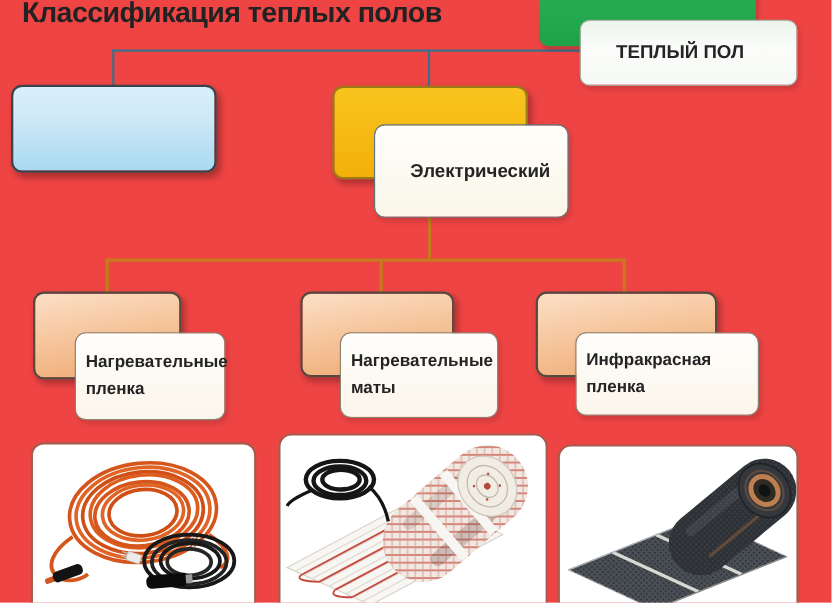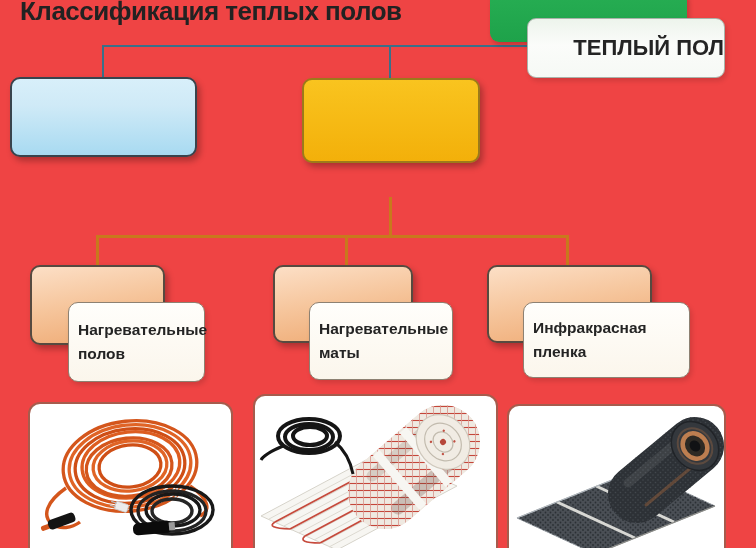--- a/index.html
+++ b/index.html
@@ -14,21 +14,21 @@
   }
   .line{position:absolute;z-index:1;}
   .teal{background:#3a7089;}
   .orange{background:#c8791d;}
   .node{position:absolute;border-radius:10px;box-sizing:border-box;}
   .colorbox{z-index:2;box-shadow:3px 4px 6px rgba(0,0,0,0.28);}
   .labelbox{
     z-index:3;display:flex;align-items:center;color:#242424;
     box-shadow:2px 3px 5px rgba(0,0,0,0.13);
   }
-  .center-label{justify-content:flex-end;font-size:22px;font-weight:600;}
+  .center-label{justify-content:flex-start;font-size:17px;font-weight:600;padding-left:32px;}
   .left-label{
     justify-content:flex-start;padding-left:9px;padding-right:4px;
     font-size:15.5px;font-weight:600;line-height:1.55;
   }
   .green-root{
     left:490px;top:-10px;width:197px;height:52px;border-radius:9px;
     background:linear-gradient(180deg,#27ae53,#1ea24a);z-index:2;
     box-shadow:2px 3px 5px rgba(0,0,0,0.2);
   }
   .root-white{
@@ -84,27 +84,30 @@
   <div class="line orange" style="left:566px;top:235px;width:3px;height:31px;"></div>
 
   <div class="node green-root"></div>
   <div class="node labelbox center-label root-white">
     <span>ТЕПЛЫЙ ПОЛ</span>
   </div>
 
   <div class="node colorbox blue-box"></div>
 
   <div class="node colorbox yellow-box"></div>
+  <div class="node labelbox center-label electric-white">
+    <span>Электрический</span>
+  </div>
 
   <div class="node colorbox peach" style="left:30px;top:265px;width:135px;height:80px;"></div>
   <div class="node colorbox peach" style="left:273px;top:265px;width:140px;height:78px;"></div>
   <div class="node colorbox peach" style="left:487px;top:265px;width:165px;height:78px;"></div>
 
   <div class="node labelbox left-label child-white" style="left:68px;top:302px;width:137px;height:80px;">
-    <span>Нагревательные полов</span>
+    <span>Нагревательные пленка</span>
   </div>
   <div class="node labelbox left-label child-white" style="left:309px;top:302px;width:144px;height:78px;">
     <span>Нагревательные маты</span>
   </div>
   <div class="node labelbox left-label child-white" style="left:523px;top:302px;width:167px;height:76px;">
     <span>Инфракрасная пленка</span>
   </div>
 
   <div class="photo-frame" style="left:28px;top:402px;width:205px;height:158px;">
     <svg width="201" height="154" viewBox="0 0 201 154">

